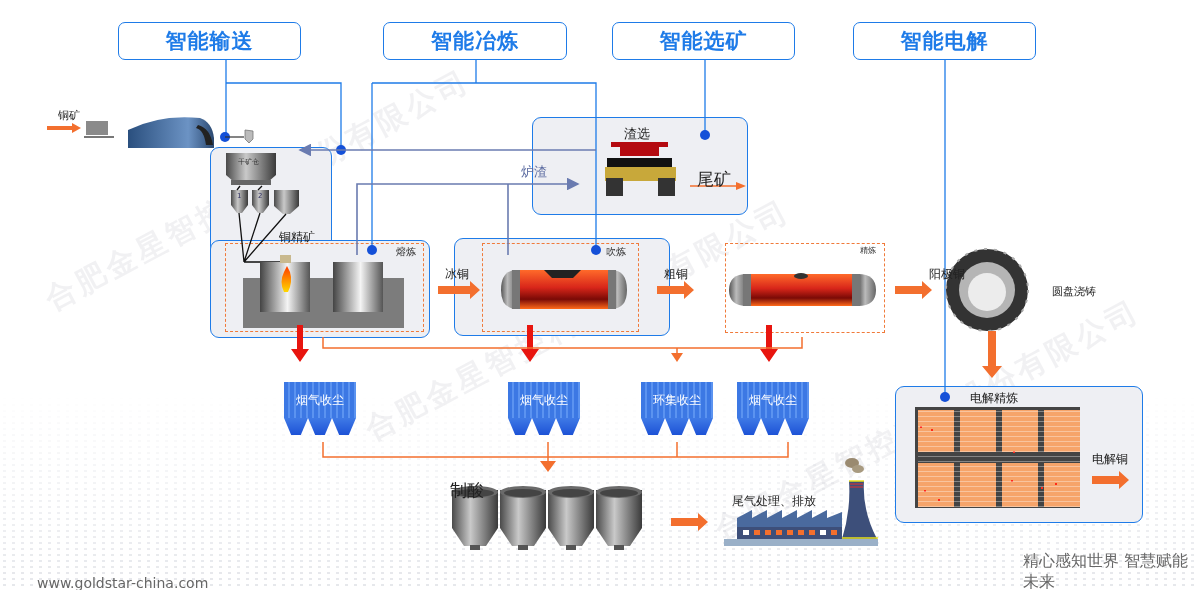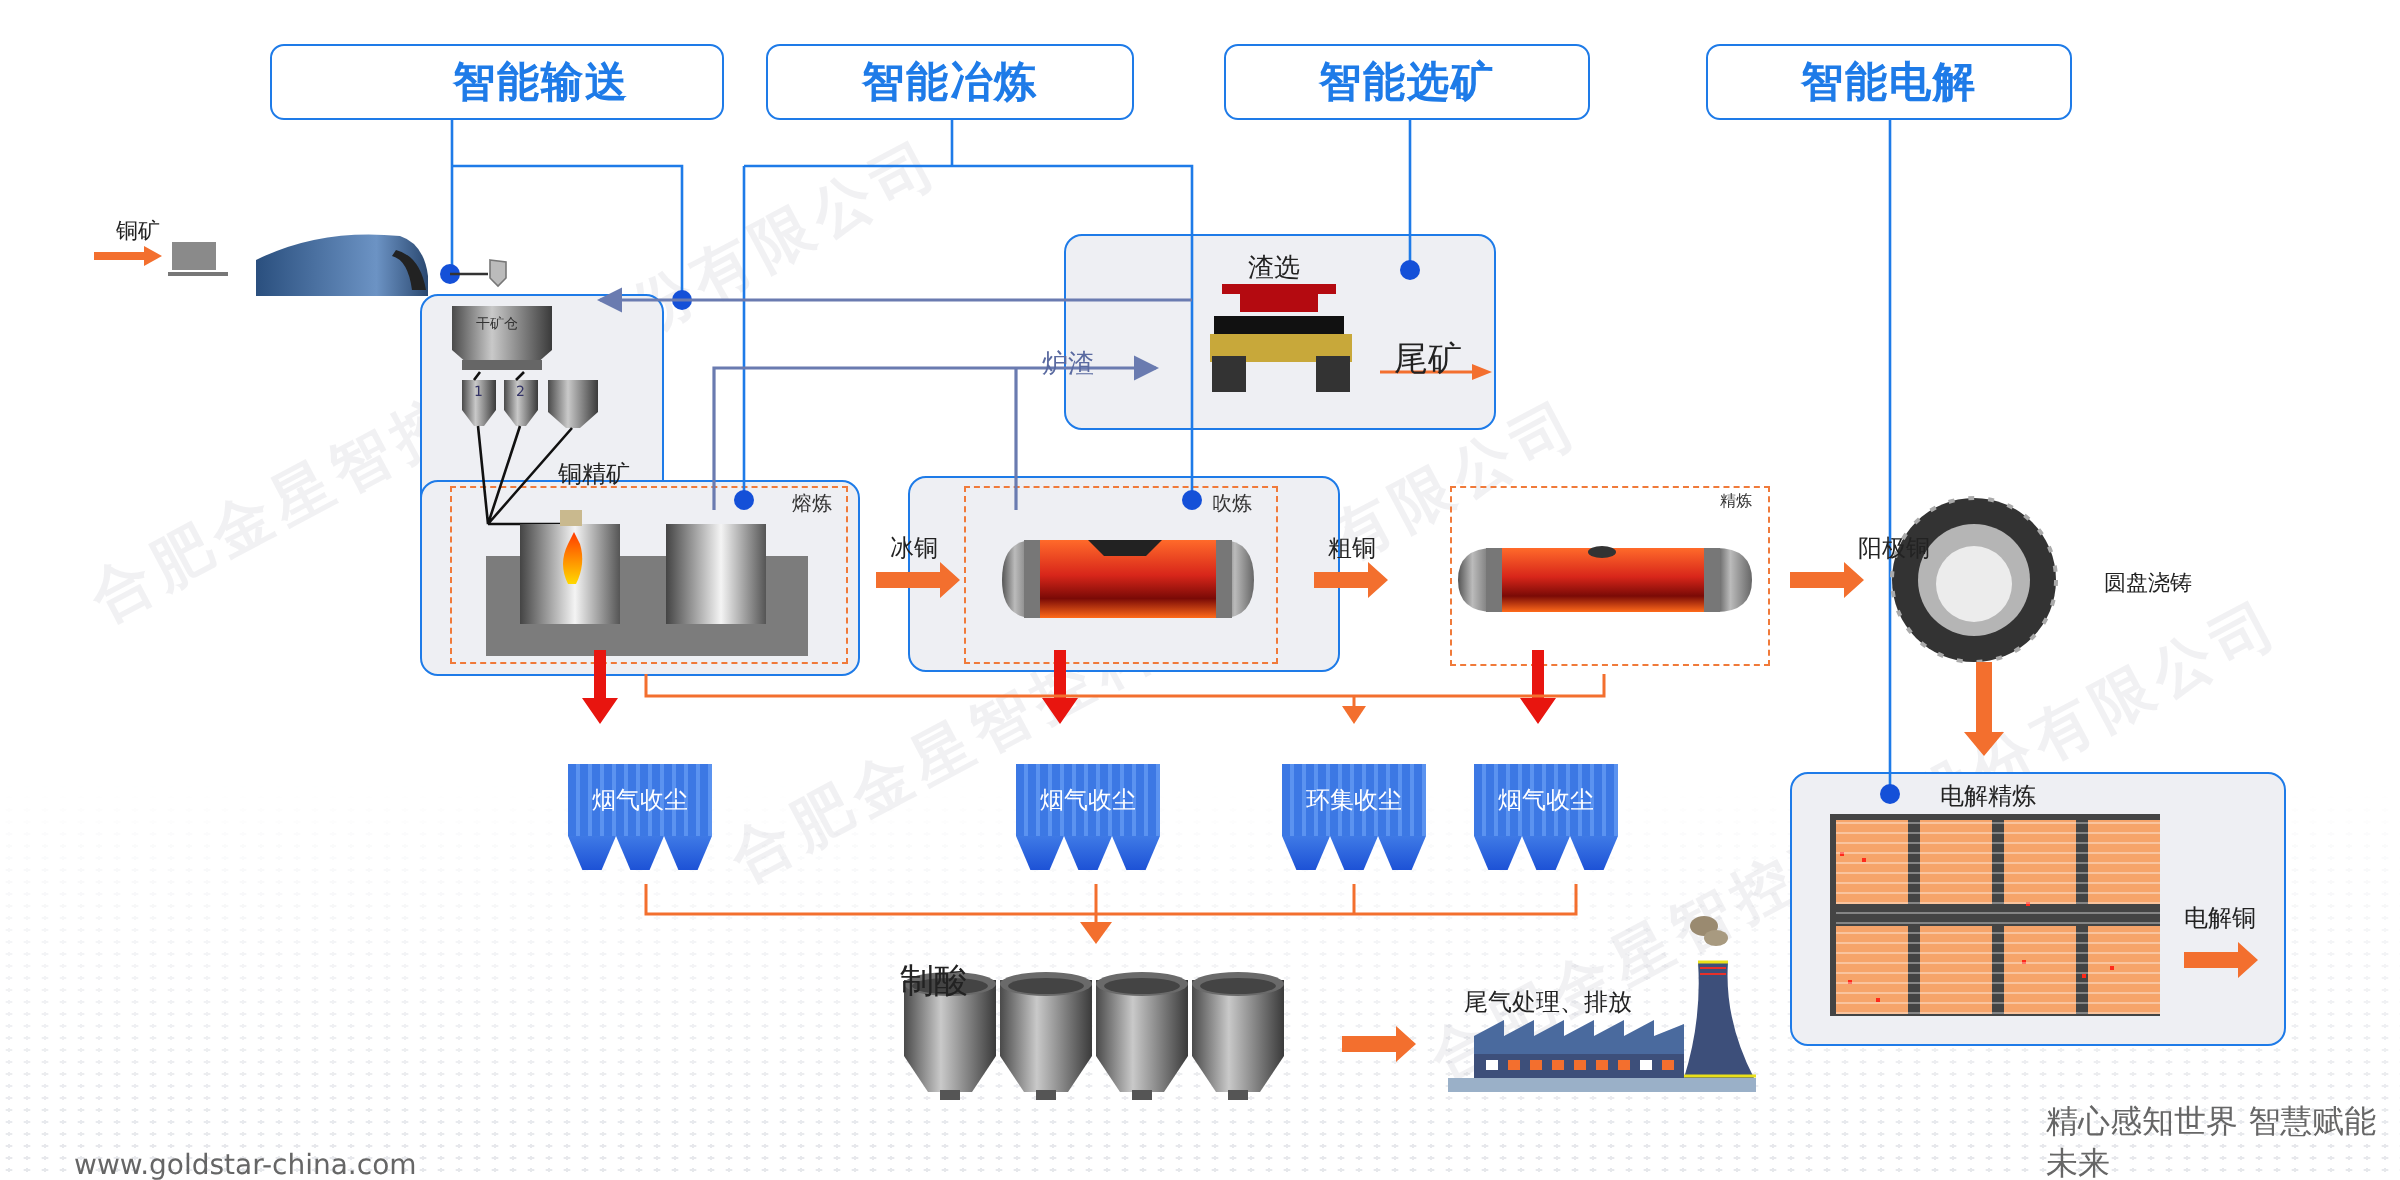--- a/index.html
+++ b/index.html
@@ -277,31 +277,31 @@
       <rect x="1041" y="487" width="2" height="2"></rect>
         <rect x="1055" y="483" width="2" height="2"></rect>
       <rect x="1011" y="480" width="2" height="2"></rect>
         <rect x="938" y="499" width="2" height="2"></rect>
     </g>
   </g>
 </svg>
 
 <div class="abs" style="left:918px;top:410px;width:162px;height:97px;background:repeating-linear-gradient(0deg,rgba(255,255,255,.35) 0 1px,transparent 1px 5px);pointer-events:none;"></div>
 
-<div class="cat-box" style="left:135px;top:22px;width:181px;padding-left:44px;">智能输送</div>
+<div class="cat-box" style="left:118px;top:22px;width:181px;">智能输送</div>
 <div class="cat-box" style="left:383px;top:22px;width:182px;">智能冶炼</div>
 <div class="cat-box" style="left:612px;top:22px;width:181px;">智能选矿</div>
 <div class="cat-box" style="left:853px;top:22px;width:181px;">智能电解</div>
 
 <div class="lbl" style="left:58px;top:108px;font-size:11px;">铜矿</div>
 <div class="lbl-sm" style="left:238px;top:157px;font-size:7px;color:#333;">干矿仓</div>
 <div class="lbl-sm" style="left:237px;top:192px;font-size:7px;color:#336;">1</div>
 <div class="lbl-sm" style="left:258px;top:192px;font-size:7px;color:#336;">2</div>
 <div class="lbl" style="left:279px;top:229px;">铜精矿</div>
-<div class="lbl" style="left:521px;top:163px;color:#5a6aa0;font-size:13px;margin-top:10px;">炉渣</div>
+<div class="lbl" style="left:521px;top:163px;color:#5a6aa0;font-size:13px;">炉渣</div>
 <div class="lbl" style="left:624px;top:125px;font-size:13px;">渣选</div>
 <div class="lbl" style="left:697px;top:168px;font-size:17px;">尾矿</div>
 <div class="lbl-sm" style="left:396px;top:245px;">熔炼</div>
 <div class="lbl-sm" style="left:606px;top:245px;">吹炼</div>
 <div class="lbl-sm" style="left:860px;top:245px;font-size:8px;">精炼</div>
 <div class="lbl" style="left:445px;top:266px;">冰铜</div>
 <div class="lbl" style="left:664px;top:266px;">粗铜</div>
 <div class="lbl" style="left:895px;top:266px;padding-left:34px;">阳极铜</div>
 <div class="lbl" style="left:1052px;top:284px;font-size:11px;">圆盘浇铸</div>
 <div class="lbl" style="left:970px;top:390px;">电解精炼</div>

